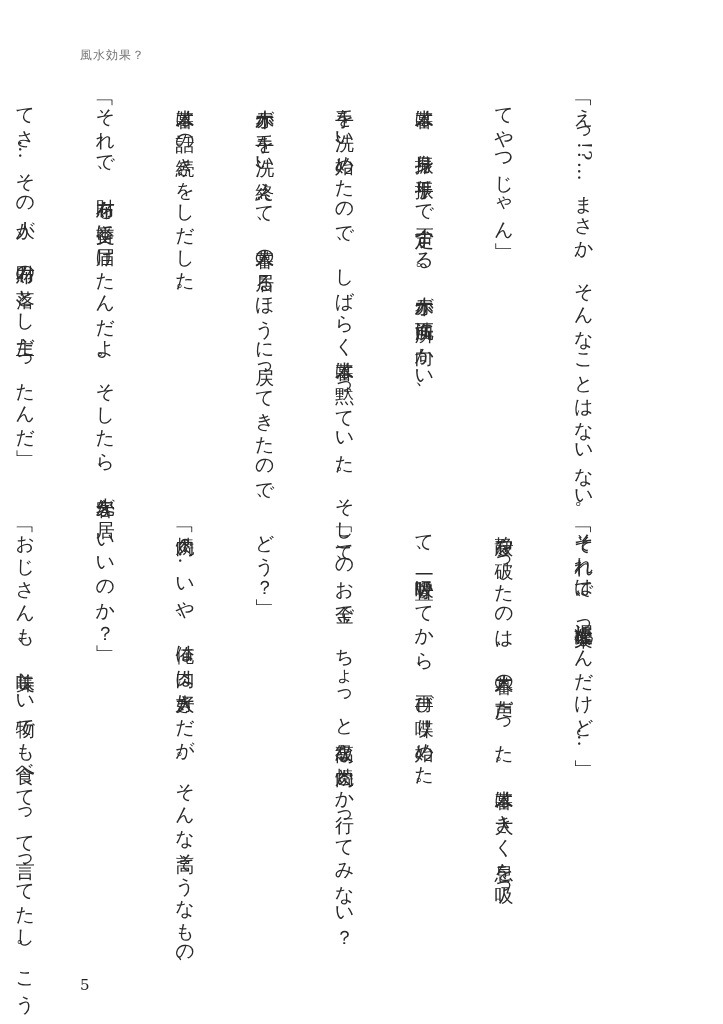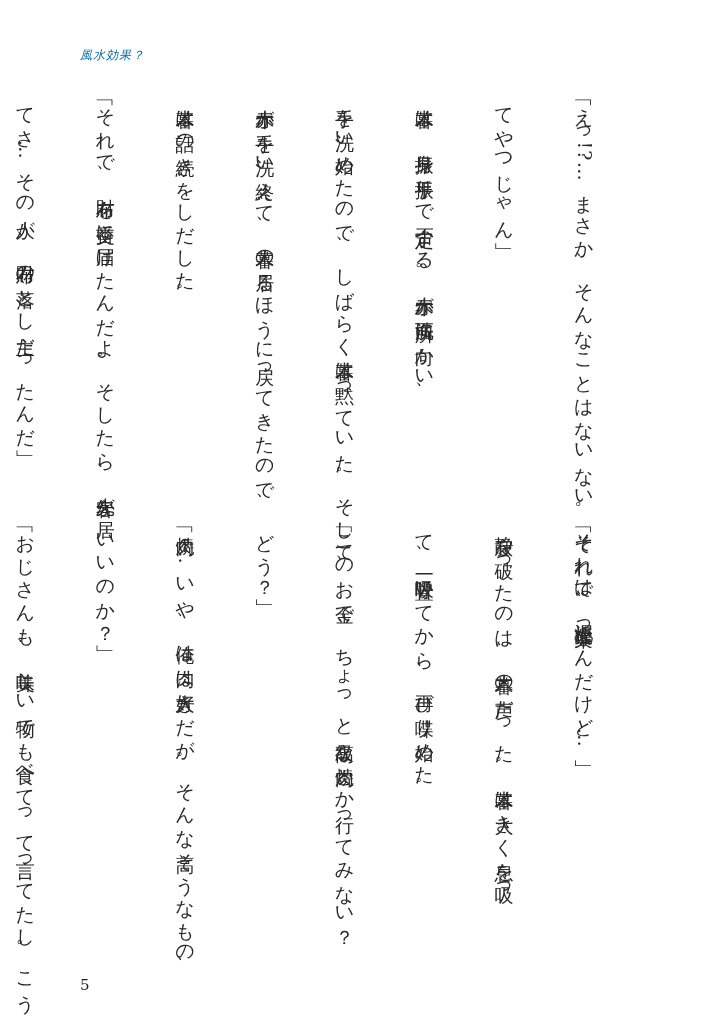--- a/index.html
+++ b/index.html
@@ -1,19 +1,19 @@
 <!DOCTYPE html>
 <html><head>
 <meta charset="utf-8">
 <style>
   html, body { margin: 0; padding: 0; background: #ffffff; }
   body { width: 723px; height: 1024px; position: relative; overflow: hidden;
          font-family: "DejaVu Serif", "Liberation Serif", serif; color: #222; }
   .running-head { position: absolute; left: 80px; top: 47px; font-size: 12px;
-                  letter-spacing: 1px; color: #0369a1; font-style: italic; }
+                  letter-spacing: 1px; color: #737373; }
   .tier { position: absolute; writing-mode: vertical-rl; font-size: 19px;
           line-height: 26.6px; letter-spacing: 1.2px; white-space: pre; color: #2a2a2a; }
   .tier-top { right: 72px; top: 94px; height: 410px; }
   .tier-bottom { right: 72px; top: 521px; height: 420px; }
   .line { display: block; }
   .page-number { position: absolute; left: 80px; top: 976px; font-size: 15px; color: #222; }
 </style>
 </head>
 <body>
 

